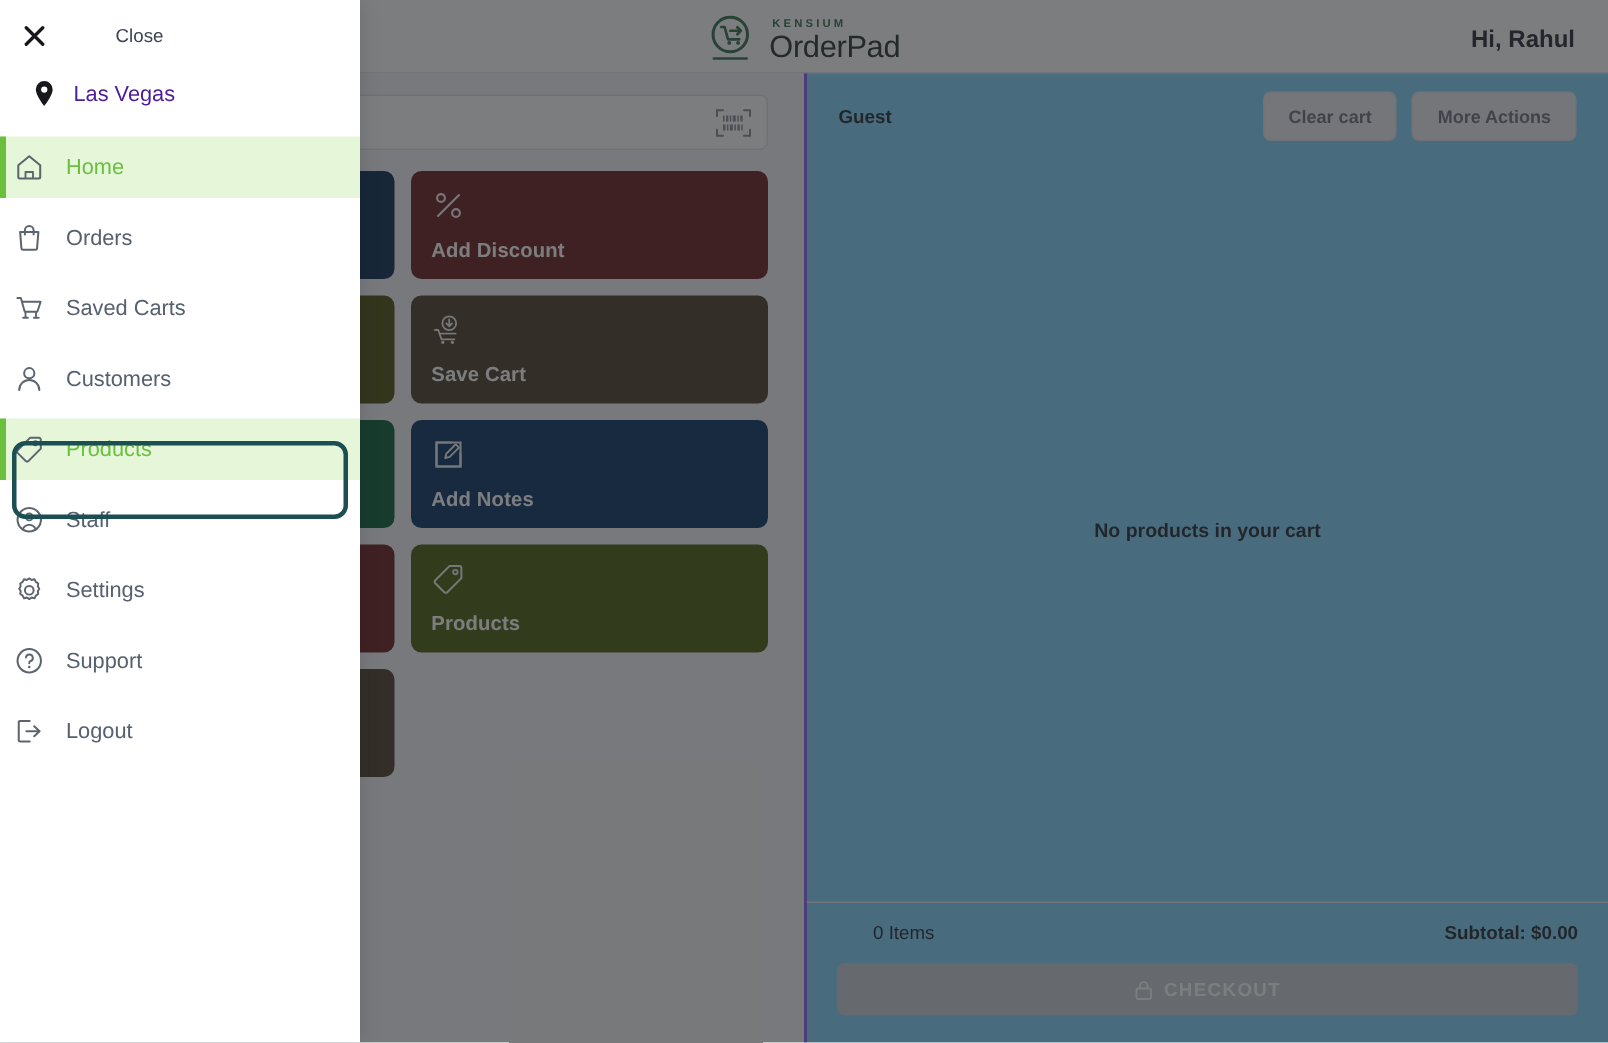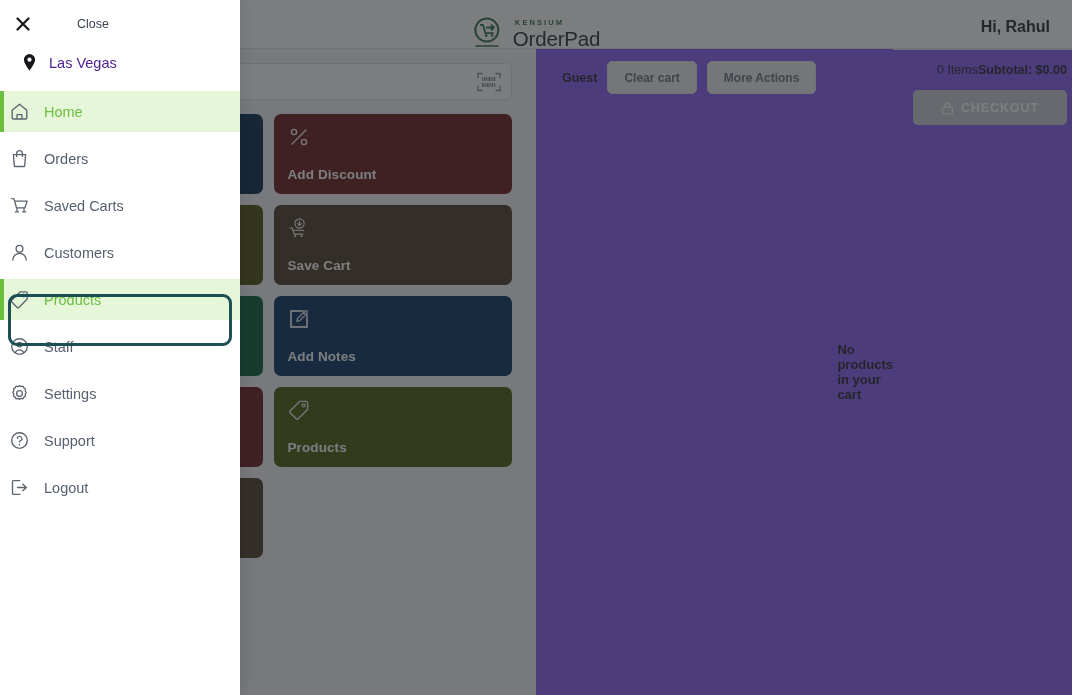--- a/index.html
+++ b/index.html
@@ -15,21 +15,21 @@
   
   .app { position: absolute; inset: 0; background: #f4f5f7; }
 
   .app-header {
     position: absolute; top: 0; left: 0; right: 0; height: 49px;
     background: #ffffff;
     border-bottom: 1px solid #e3e5e8;
     display: flex; align-items: center;
   }
   .logo-wrap {
-    position: absolute; left: 50%; top: 15px;
+    position: absolute; left: 50%; top: 8px;
     transform: translateX(-50%);
     display: flex; align-items: center; gap: 9px;
   }
   .logo-mark { width: 32px; height: 36px; flex: none; }
   .logo-text { display: flex; flex-direction: column; line-height: 1; padding-top: 2px;}
   .logo-kensium {
     font-size: 7.5px; letter-spacing: 2.1px; color: #2f6b46;
     font-weight: 700; padding-left: 2px;
   }
   .logo-orderpad {
@@ -56,32 +56,32 @@
     font-family: "Liberation Sans", sans-serif; background: transparent;
   }
   .barcode-icon { width: 24px; height: 20px; flex: none; opacity: .75; }
 
   .tiles {
     margin-top: 14px;
     display: grid; grid-template-columns: repeat(2, 1fr);
     gap: 11px;
   }
   .tile {
-    height: 80px; border-radius: 7px; position: relative;
+    height: 72px; border-radius: 7px; position: relative;
     padding: 12px 14px; color: #ffffff; cursor: pointer;
     display: flex; flex-direction: column; justify-content: space-between;
   }
   .tile .t-icon { width: 22px; height: 22px; opacity: .92; }
   .tile .t-label { font-size: 13.5px; font-weight: 700; letter-spacing: .1px; }
 
   
   .cart-panel {
     position: absolute; right: 0; top: 49px; width: 536px; bottom: 0;
-    background: #8b5cf6; border-left: 5px solid #8b5cf6;
-    display: flex; flex-direction: row;
+    background: #7dd3fc; border-left: 2px solid #8b5cf6;
+    display: flex; flex-direction: column;
   }
   .cart-head {
     height: 57px; flex: none; display: flex; align-items: center;
     padding: 0 21px; gap: 10px;
   }
   .cart-customer { font-size: 12.5px; font-weight: 700; color: #1f262e; flex: 1; }
   .btn-ghost {
     height: 33px; padding: 0 16px; border-radius: 5px;
     background: #eceef1; border: 1px solid #e0e3e7;
     font-size: 12px; font-weight: 700; color: #6a727c;

